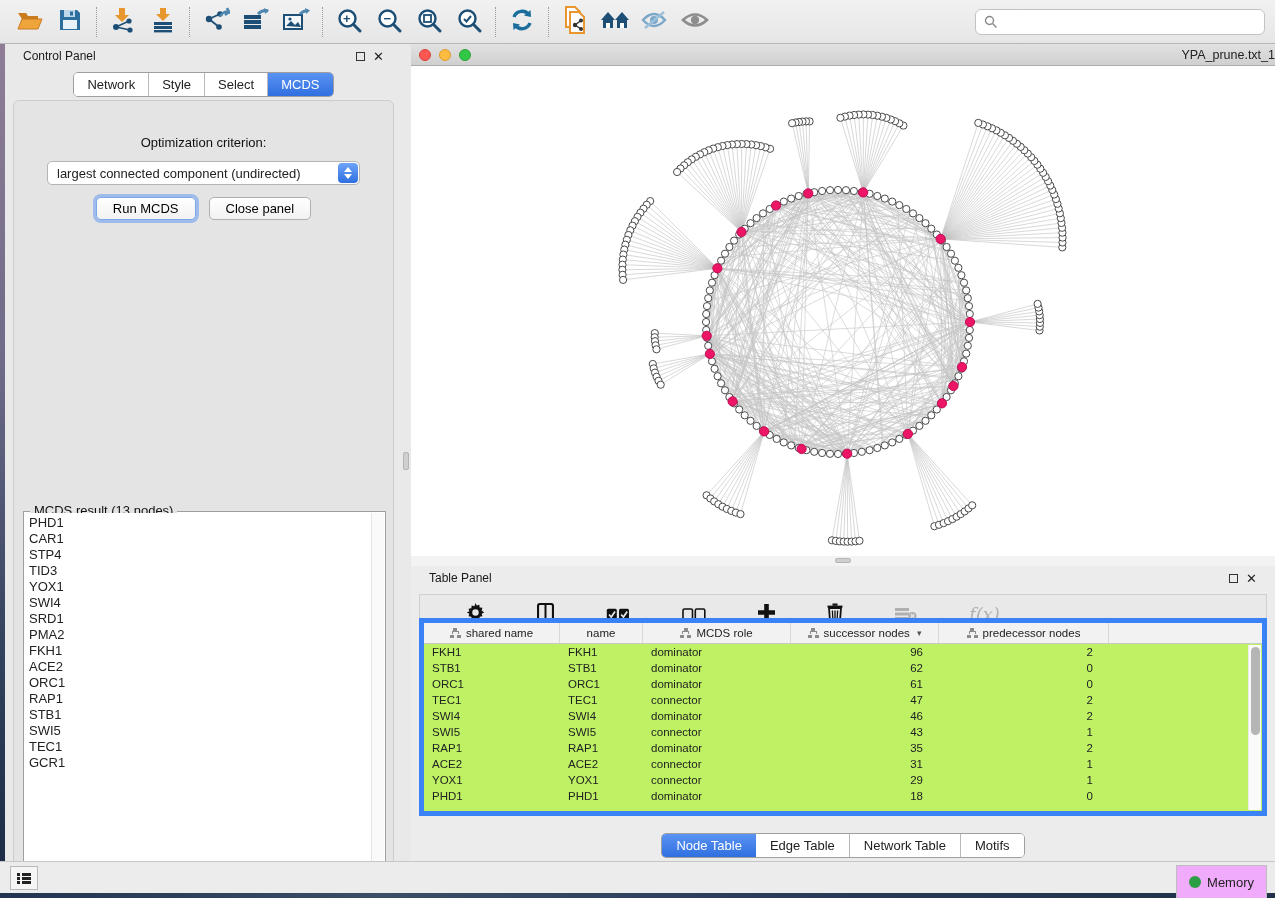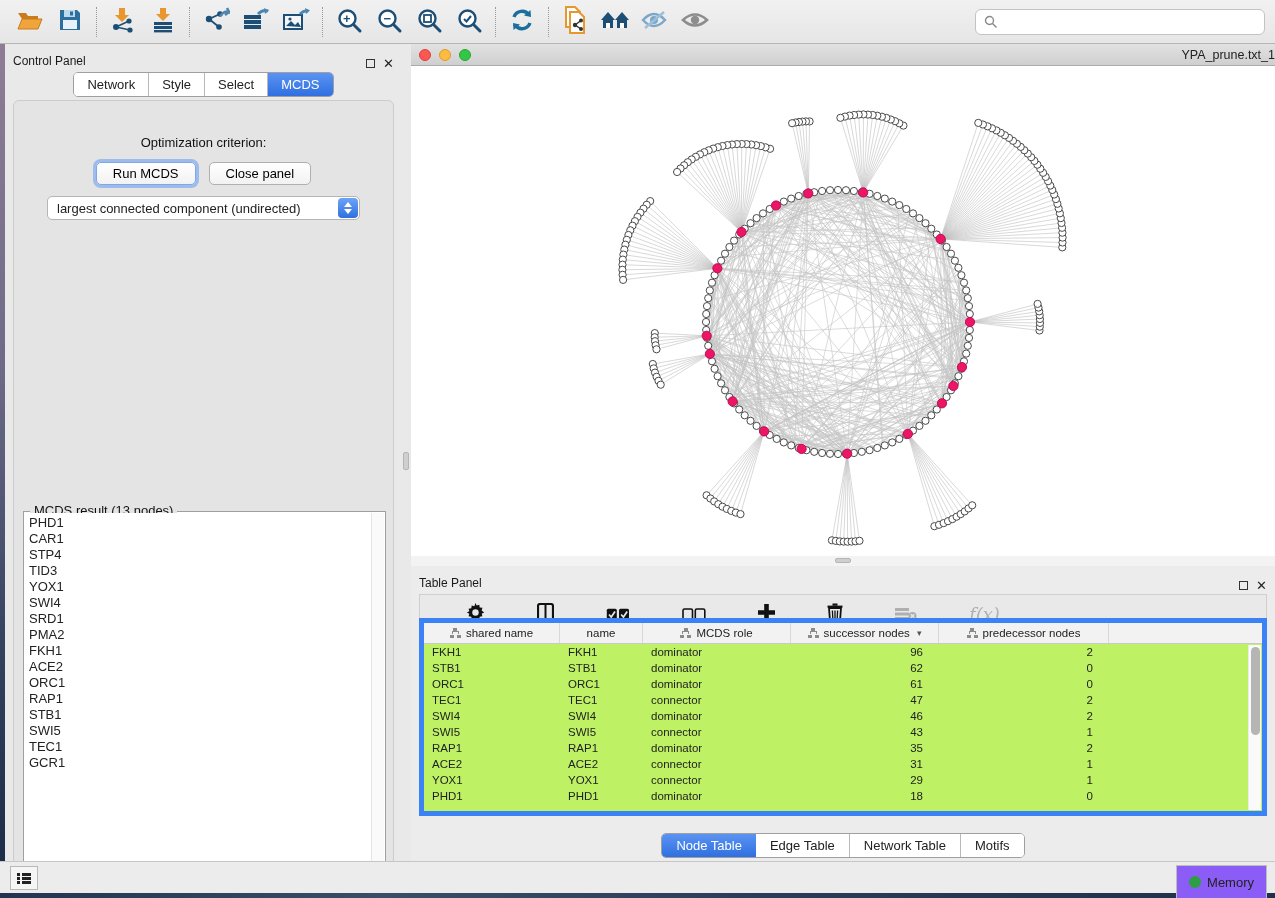--- a/index.html
+++ b/index.html
@@ -18,21 +18,21 @@
   #toolbar-search input { border:none; outline:none; flex:1; font-size:12px; margin-left:6px; background:transparent; }
 
   
   #strip-left { position:absolute; left:0; top:44px; width:5px; height:817px;
     background:linear-gradient(#8f7d96,#6d6a88 40%,#31415e 75%,#1d2c48); }
   #strip-bottom { position:absolute; left:0; top:893px; width:1275px; height:5px;
     background:linear-gradient(90deg,#22344f,#3a4e66 30%,#2b3c58 60%,#1f3048); }
 
   
   #control-panel { position:absolute; left:5px; top:44px; width:397px; height:817px; background:#e9e9e9; }
-  .panel-header { height:24px; display:flex; align-items:flex-end; padding:0 8px; font-size:12px; color:#1a1a1a; }
+  .panel-header { height:24px; display:flex; align-items:center; padding:0 18px; font-size:12px; color:#1a1a1a; }
   .panel-header .ph-icons { margin-left:auto; display:flex; gap:8px; color:#222; }
   .ph-float { width:9px; height:9px; border:1.5px solid #333; display:inline-block; cursor:pointer; }
   .ph-close { font-size:13px; font-weight:bold; line-height:9px; cursor:pointer; }
 
   #cp-tabs { display:flex; justify-content:center; margin-top:4px; }
   .seg { display:flex; border:1px solid #9f9f9f; border-radius:5px; overflow:hidden; background:#fff; }
   .seg-tab { padding:4px 13px; font-size:13px; border-right:1px solid #b9b9b9; background:#fff; cursor:pointer; white-space:nowrap; }
   .seg-tab:last-child { border-right:none; }
   .seg-tab.sel { background:linear-gradient(#5a93f2,#2f6fe0); color:#fff; border-right:none; }
 
@@ -100,21 +100,21 @@
   #tp-tabs .seg-tab { padding:4px 14px; }
 
   
   #status-bar { position:absolute; left:0; top:861px; width:1275px; height:32px;
     background:#ececec; border-top:1px solid #c6c6c6; }
   #sb-menu { position:absolute; left:10px; top:4px; width:28px; height:24px; background:#f5f5f5;
     border:1px solid #b9b9b9; display:flex; align-items:center; justify-content:center; cursor:pointer; }
   #sb-menu .lines { width:14px; height:11px; position:relative; }
   #sb-menu .lines:before { content:""; position:absolute; left:0; top:0; width:3px; height:3px; background:#222; box-shadow:0 4px 0 #222,0 8px 0 #222; }
   #sb-menu .lines:after { content:""; position:absolute; left:5px; top:0; width:9px; height:3px; background:#222; box-shadow:0 4px 0 #222,0 8px 0 #222; }
-  #memory-btn { position:absolute; right:8px; top:3px; height:26px; background:#8b5cf6; border:1px solid #bdbdbd;
+  #memory-btn { position:absolute; right:8px; top:3px; height:26px; background:#f0abfc; border:1px solid #bdbdbd;
     display:flex; align-items:center; gap:6px; padding:16px 12px; font-size:13px; cursor:pointer; }
   #memory-dot { width:12px; height:12px; border-radius:50%; }
 </style>
 </head>
 <body>
 
 <div id="screen">
 
   <div id="toolbar">
       <span class="tb-btn">
@@ -278,30 +278,30 @@
     <div id="cp-tabs">
         <div class="seg" id="cp-seg">
           <span class="seg-tab">Network</span>
           <span class="seg-tab">Style</span>
           <span class="seg-tab">Select</span>
           <span class="seg-tab sel">MCDS</span>
         </div>
       </div>
     <div id="cp-box">
       <div id="opt-label">Optimization criterion:</div>
-      <div id="cp-buttons">
-        <button class="mac-btn focused">Run MCDS</button>
-        <button class="mac-btn">Close panel</button>
-      </div>
       <div id="opt-select">
         <span>largest connected component (undirected)</span>
         <span id="opt-stepper">
             <i class="up"></i>
             <i class="dn"></i>
           </span>
+      </div>
+      <div id="cp-buttons">
+        <button class="mac-btn focused">Run MCDS</button>
+        <button class="mac-btn">Close panel</button>
       </div>
       <div id="mcds-fieldset">
         <span id="mcds-legend">MCDS result (13 nodes)</span>
         <div id="mcds-list">
             <div>PHD1</div>
             <div>CAR1</div>
             <div>STP4</div>
             <div>TID3</div>
             <div>YOX1</div>
             <div>SWI4</div>

